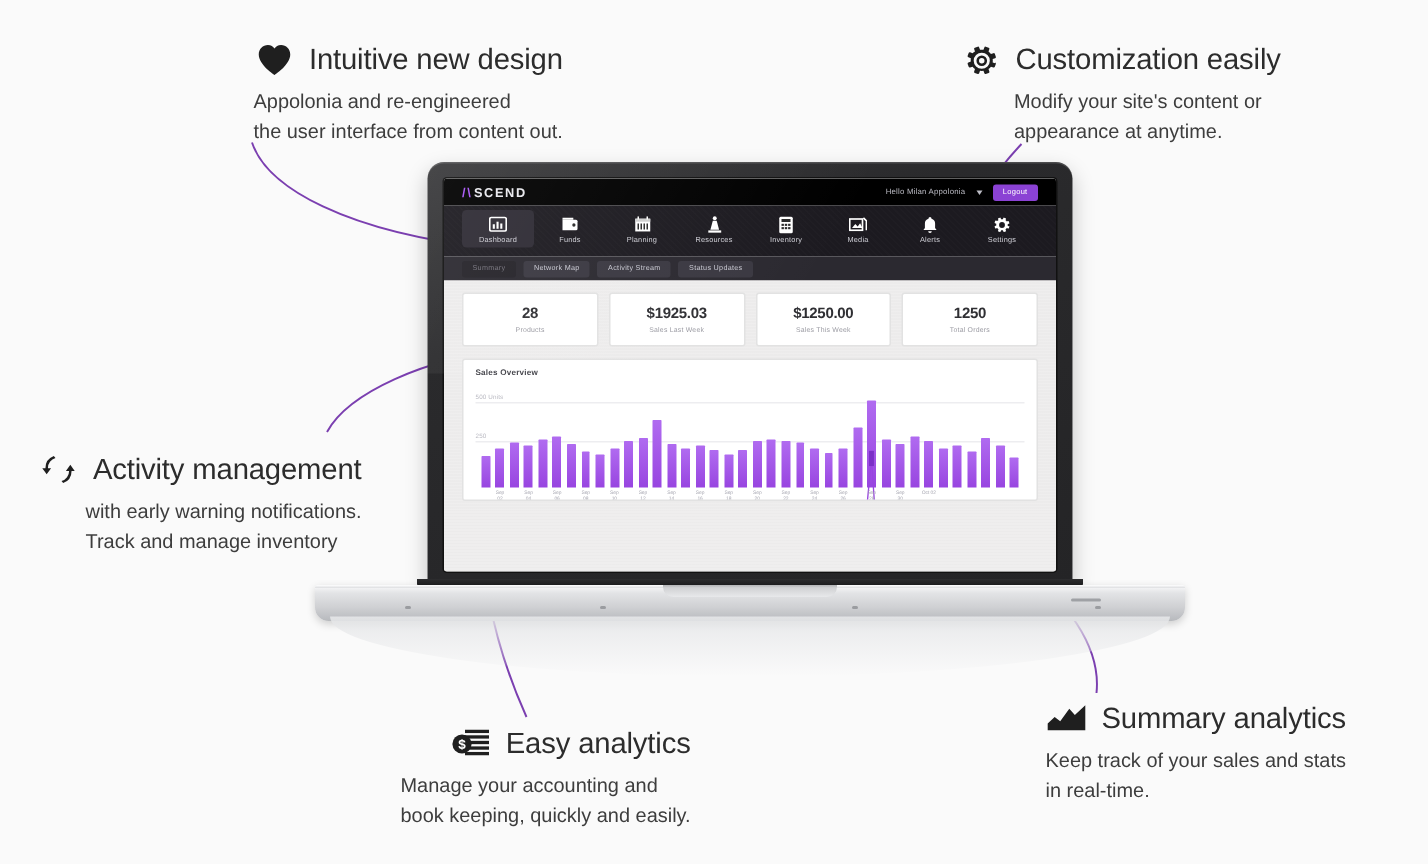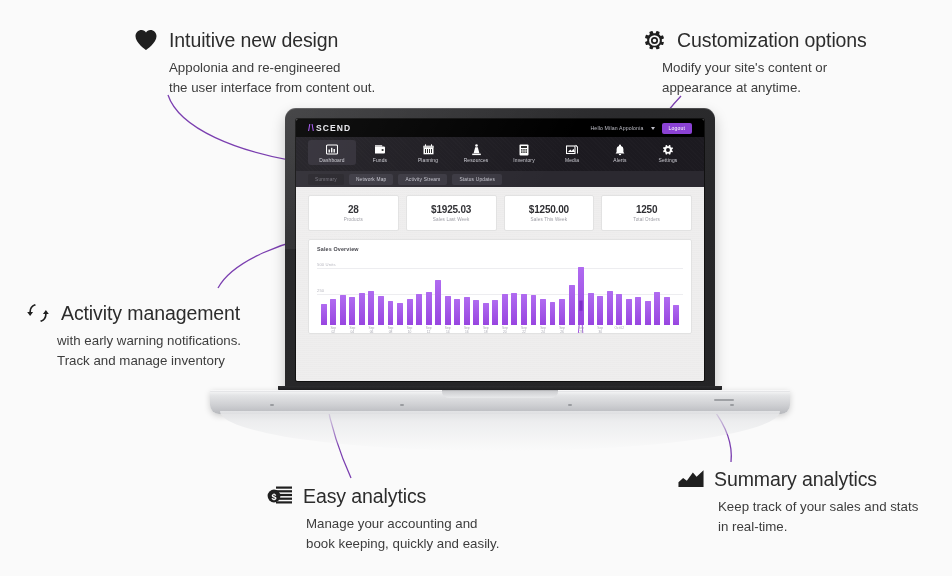--- a/index.html
+++ b/index.html
@@ -7,37 +7,37 @@
   body {
     background:#fafafa;
     font-family:"Liberation Sans", sans-serif;
     position:relative;
     overflow:hidden;
     color:#2b2b2b;
   }
 
   
   .callout { position:absolute; }
-  .callout-head { display:flex; align-items:center; gap:10px; }
+  .callout-head { display:flex; align-items:center; gap:10px;justify-content:flex-end; }
   .callout-icon { width:26px; height:26px; flex:0 0 26px; display:flex; align-items:center; justify-content:center; }
   .callout-icon svg { display:block; }
   .callout-title { font-size:19.5px; font-weight:400; color:#2c2c2c; letter-spacing:-0.1px; white-space:nowrap; }
   .callout-body { font-size:13.3px; line-height:1.52; color:#3d3d3d; margin-top:5px; }
   .callout-body div { white-space:nowrap; }
 
   #co-design  { left:133px; top:27px; }
   #co-design .callout-body { margin-left:36px; }
   #co-custom  { left:641px; top:27px; }
-  #co-custom .callout-body { margin-left:21px; }
+  #co-custom .callout-body { margin-left:35px; }
   #co-inventory { left:25px; top:300px; }
   #co-inventory .callout-body { margin-left:32px; }
   #co-accounting { left:267px; top:483px; }
-  #co-accounting .callout-body { margin-left:39px; }
+  #co-accounting .callout-body { }
   #co-analytics { left:678px; top:466px; }
-  #co-analytics .callout-body { margin-left:40px; }
+  #co-analytics .callout-body { margin-left:19px; }
 
   
   #connectors { position:absolute; left:0; top:0; width:952px; height:576px; pointer-events:none; }
 
   
   #laptop { position:absolute; left:210px; top:108px; width:580px; height:320px; }
 
   .lid {
     position:absolute; left:75px; top:0; width:430px; height:282px;
     background:linear-gradient(160deg,#3a3a3c 0%,#2a2a2c 30%,#242426 100%);
@@ -186,21 +186,21 @@
 </div>
 
 <div class="callout" id="co-custom">
   <div class="callout-head">
     <span class="callout-icon">
       <svg width="23" height="23" viewBox="0 0 24 24">
           <path fill="#1f1f1f" d="M12 8.3a3.7 3.7 0 100 7.4 3.7 3.7 0 000-7.4zm0 5.6a1.9 1.9 0 110-3.8 1.9 1.9 0 010 3.8z"></path>
           <path fill="#1f1f1f" d="M21.3 13.8l-1.7-.6a7.7 7.7 0 000-2.4l1.7-.6a.8.8 0 00.5-1l-.7-2a.8.8 0 00-1-.5l-1.7.6a7.9 7.9 0 00-1.7-1.7l.6-1.7a.8.8 0 00-.5-1l-2-.7a.8.8 0 00-1 .5l-.6 1.7a7.7 7.7 0 00-2.4 0l-.6-1.7a.8.8 0 00-1-.5l-2 .7a.8.8 0 00-.5 1l.6 1.7A7.9 7.9 0 005.6 6.7l-1.7-.6a.8.8 0 00-1 .5l-.7 2a.8.8 0 00.5 1l1.7.6a7.7 7.7 0 000 2.4l-1.7.6a.8.8 0 00-.5 1l.7 2a.8.8 0 001 .5l1.7-.6a7.9 7.9 0 001.7 1.7l-.6 1.7a.8.8 0 00.5 1l2 .7a.8.8 0 001-.5l.6-1.7a7.7 7.7 0 002.4 0l.6 1.7a.8.8 0 001 .5l2-.7a.8.8 0 00.5-1l-.6-1.7a7.9 7.9 0 001.7-1.7l1.7.6a.8.8 0 001-.5l.7-2a.8.8 0 00-.5-1zM12 17.6a5.6 5.6 0 110-11.2 5.6 5.6 0 010 11.2z"></path>
         </svg>
     </span>
-    <div class="callout-title">Customization options</div>
+    <div class="callout-title">Customization easily</div>
   </div>
   <div class="callout-body">
     <div>Modify your site's content or</div>
     <div>appearance at anytime.</div>
   </div>
 </div>
 
 <div class="callout" id="co-inventory">
   <div class="callout-head">
     <span class="callout-icon">

